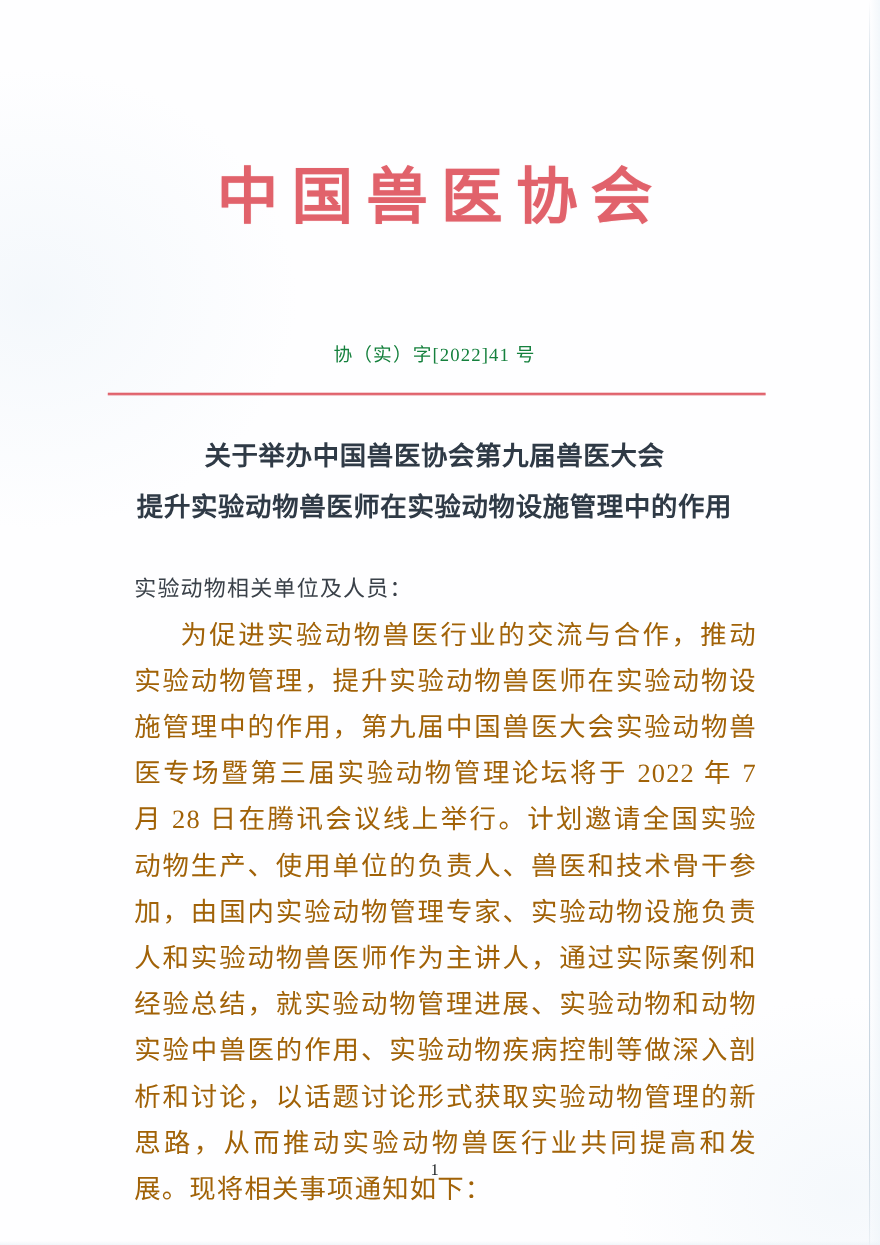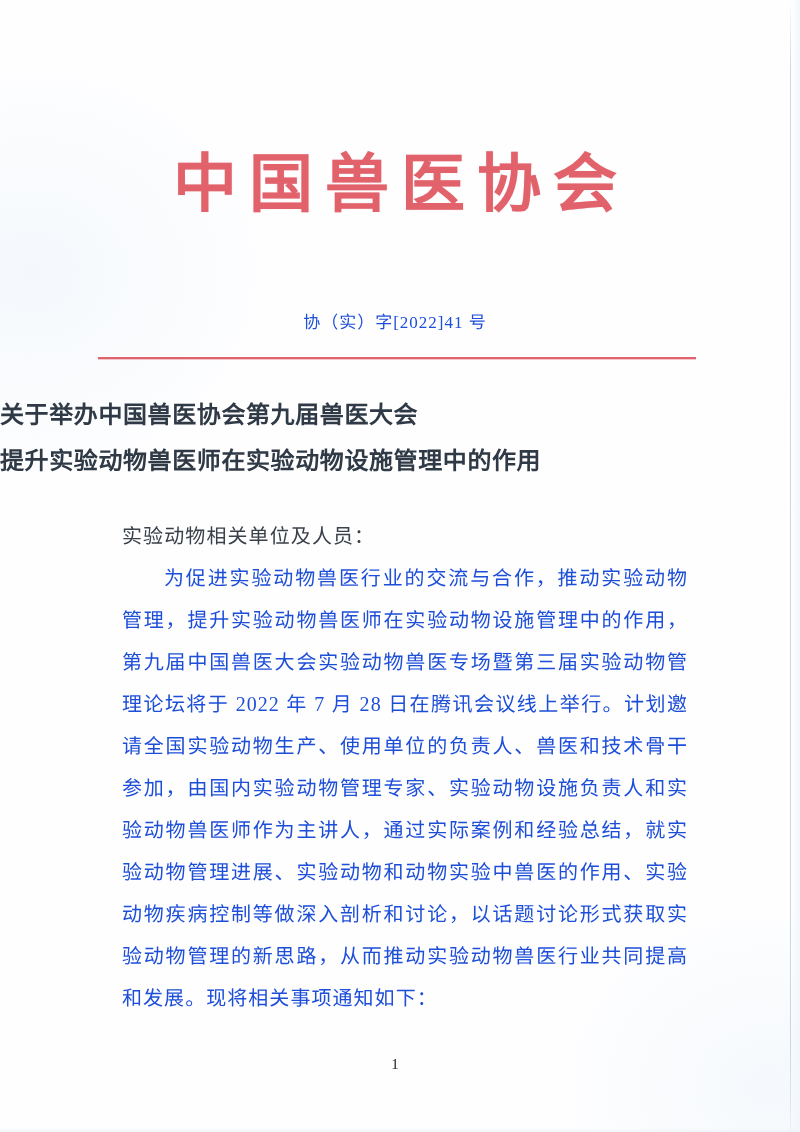--- a/index.html
+++ b/index.html
@@ -70,40 +70,40 @@
   #masthead {
     position: absolute;
     left: 0;
     top: 150px;
     width: 790px;
     text-align: center;
   }
   #masthead .org-name {
     display: inline-block;
     font-family: "DejaVu Serif", "Liberation Serif", serif;
-    font-size: 64px;
+    font-size: 56px;
     line-height: 1.05;
     font-weight: 700;
     color: #e1626b;
     letter-spacing: 12px;
     text-indent: 12px;
     text-shadow: 0 0 1px rgba(225,98,107,0.35);
     white-space: nowrap;
   }
 
   
   #doc-number {
     position: absolute;
     left: 0;
     top: 308px;
     width: 790px;
     text-align: center;
     font-family: "Liberation Serif", "DejaVu Serif", serif;
     font-size: 17px;
-    color: #1d4ed8;
+    color: #15803d;
     letter-spacing: 1px;
     white-space: nowrap;
   }
 
   
   #red-rule {
     position: absolute;
     left: 98px;
     top: 357px;
     width: 598px;
@@ -111,20 +111,21 @@
     background: #e0626c;
     box-shadow: 0 1px 0 rgba(224,98,108,0.35);
   }
 
   
   #doc-title {
     position: absolute;
     left: 0;
     top: 392px;
     width: 790px;
+    text-align: center;
   }
   #doc-title .title-line {
     font-family: "DejaVu Sans", "Liberation Sans", sans-serif;
     font-size: 24px;
     font-weight: 700;
     line-height: 46px;
     color: #2f3a46;
     letter-spacing: 0.6px;
     white-space: nowrap;
   }
@@ -140,23 +141,23 @@
     font-family: Liberation Serif, serif;
     font-size: 20px;
     line-height: 42px;
     color: #3a4149;
     letter-spacing: 1.1px;
     white-space: nowrap;
   }
   #body-paragraph {
     margin-top: 0;
     font-family: "Liberation Serif", "DejaVu Serif", serif;
-    font-size: 20px;
+    font-size: 24px;
     line-height: 42px;
-    color: #1d4ed8;
+    color: #a16207;
     letter-spacing: 1.05px;
     text-align: justify;
     text-justify: inter-character;
     text-indent: 42px;
     word-break: break-all;
   }
 
   
   #page-number {
     position: absolute;

